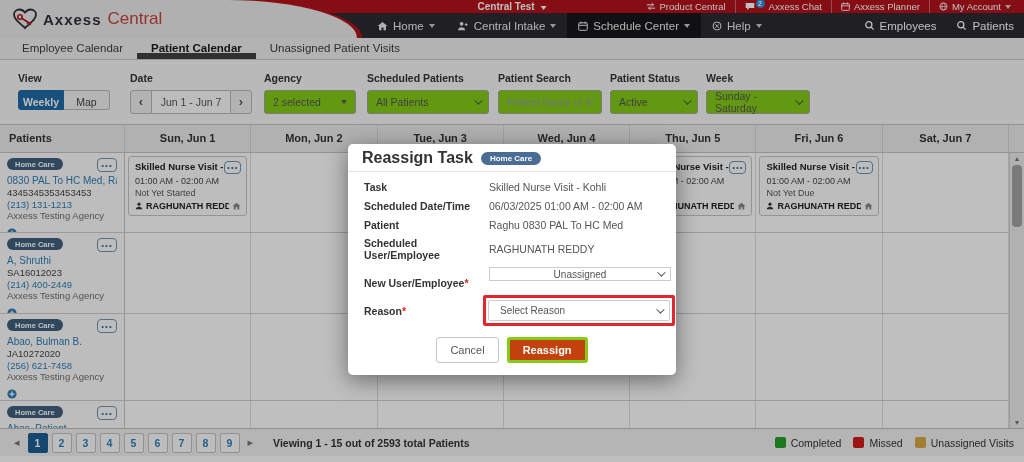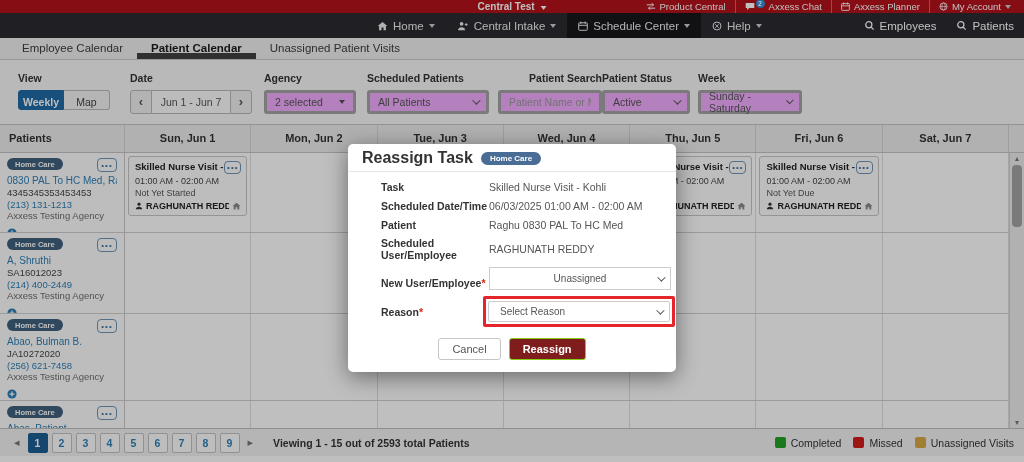--- a/index.html
+++ b/index.html
@@ -97,21 +97,21 @@
     width:22px; height:24px; border:1px solid #b9b9b9; background:#efefef;
     color:#555; font-size:13px; line-height:22px; text-align:center; cursor:pointer; font-weight:bold;
   }
   .nav-btn.left { border-radius:3px 0 0 3px; }
   .nav-btn.right { border-radius:0 3px 3px 0; }
   .date-field {
     width:78px; height:24px; border:1px solid #b9b9b9; border-left:none; border-right:none;
     background:#fbfbfb; color:#555; font-size:10.5px; line-height:22px; text-align:center; cursor:pointer;
   }
   .ddl, .sel-box, .txt-input {
-    height:24px; border:3px solid #a3a3a3; border-radius:3px; background:#f0abfc;
+    height:24px; border:1px solid #a3a3a3; border-radius:3px; background:#84cc16;
     font-size:10.5px; color:#555; display:flex; align-items:center;
     padding:0 8px; cursor:pointer; position:relative;
   }
   .ddl .caret { margin-left:auto; border-top-color:#555; }
   .chev {
     display:inline-block; width:6px; height:6px; margin-left:auto;
     border-right:1.5px solid #555; border-bottom:1.5px solid #555;
     transform:rotate(45deg) translateY(-2px);
   }
   .txt-input { cursor:text; }
@@ -204,44 +204,44 @@
     background:#fff; border-radius:5px; box-shadow:0 5px 22px rgba(0,0,0,.45);
   }
   .modal-head {
     display:flex; align-items:center; gap:8px; padding:5px 14px 4px 14px;
     border-bottom:1px solid #e6e6e6;
   }
   .modal-title { font-size:16px; font-weight:bold; color:#333; }
   .modal-head .badge-hc { font-size:8px; padding:2px 9px; background:#4a6d96; }
   .modal-body { padding:8px 16px 12px 16px; }
   .mrow { display:grid; grid-template-columns:125px 1fr; align-items:center; margin-bottom:6px; min-height:13px; }
-  .mlabel { font-size:10.5px; font-weight:bold; color:#333;margin-left:17px; }
+  .mlabel { font-size:10.5px; font-weight:bold; color:#333; }
   .mvalue { font-size:10.5px; color:#555; }
   .req { color:#d9230f; }
   .red-outline {
     border:3px solid #e5252c; border-radius:2px; padding:2px; width:192px; margin-left:-6px;
   }
   .m-ddl {
     height:22px; border:1px solid #bbb; border-radius:3px; background:#fff;
     display:flex; align-items:center; padding:0 9px; font-size:10.5px; color:#555; cursor:pointer;
   }
   .m-ddl .caret { margin-left:auto; border-top-color:#444; }
   .m-sel {
-    height:23px; border:1px solid #ccc; background:#fff;
+    height:14px; border:1px solid #ccc; background:#fff;
     display:flex; align-items:center; justify-content:center;
     font-size:10px; color:#555; cursor:pointer; width:182px; position:relative;
   }
   .m-sel .chev { position:absolute; right:7px; margin-left:0; }
   .m-sel.reason { height:21px; justify-content:flex-start; padding-left:11px; border-radius:2px; }
   .m-btns { display:flex; justify-content:center; gap:8px; margin-top:11px; }
   .btn {
     font-family:inherit; font-size:11px; border-radius:3px; padding:4px 13px; cursor:pointer;
   }
   .btn-cancel { background:#fff; border:1px solid #c6c6c6; color:#555; }
-  .btn-primary { background:#7f1d1d; border:1px solid #84cc16; color:#fff; font-weight:bold; }
+  .btn-primary { background:#c2410c; border:3px solid #84cc16; color:#fff; font-weight:bold; }
 </style>
 </head>
 <body>
 
 <div class="app">
 
   <div class="redbar">
     <div class="env-label"><span>Central Test</span> <span class="caret"></span></div>
     <div class="red-links">
       <a class="red-link">
@@ -322,20 +322,31 @@
       <div class="search-link">
         <svg width="11" height="11" viewBox="0 0 16 16">
             <circle cx="7" cy="7" r="4.5" fill="none" stroke="#fff" stroke-width="1.8"></circle>
             <path d="M10.5 10.5L14 14" stroke="#fff" stroke-width="1.8"></path>
           </svg>
         <span>Patients</span>
       </div>
     </div>
   </div>
 
+  <div class="logo-wrap">
+    <div class="logo-plate">
+      <svg width="26" height="22" viewBox="0 0 26 22">
+        <path d="M13 20C9 16 2 12 2 6.5 2 3.5 4.5 1.5 7.5 1.5c2.2 0 4.2 1.2 5.5 3 1.3-1.8 3.3-3 5.5-3 3 0 5.5 2 5.5 5 0 5.5-7 9.5-11 13.5z" fill="none" stroke="#2e2e38" stroke-width="1.8"></path>
+        <circle cx="8" cy="9" r="2.2" fill="none" stroke="#b5121b" stroke-width="1.6"></circle>
+        <path d="M10 10.5l9 5.5M16 14l-.8 1.8M18.5 15.5l-.8 1.8" stroke="#b5121b" stroke-width="1.6"></path>
+      </svg>
+      <span class="brand-axxess">Axxess</span>
+        <span class="brand-central">Central</span>
+    </div>
+  </div>
 
   <div class="tabs">
     <div class="tab">Employee Calendar</div>
     <div class="tab active">Patient Calendar</div>
     <div class="tab">Unassigned Patient Visits</div>
   </div>
 
   <div class="filters">
     <div class="fg" style="margin-right:20px;">
       <span class="flabel">View</span>
@@ -359,21 +370,21 @@
           <span class="caret"></span>
       </div>
     </div>
     <div class="fg" style="margin-right:9px;">
       <span class="flabel">Scheduled Patients</span>
       <div class="sel-box" style="width:122px;">
         <span>All Patients</span>
           <span class="chev"></span>
       </div>
     </div>
-    <div class="fg" style="align-items:flex-end;">
+    <div class="fg" style="margin-right:8px;">
       <span class="flabel">Patient Search</span>
       <div class="txt-input" style="width:104px;">
         <input placeholder="Patient Name or MRN" style="">
       </div>
     </div>
     <div class="fg" style="margin-right:8px;">
       <span class="flabel">Patient Status</span>
       <div class="sel-box" style="width:88px;">
         <span>Active</span>
           <span class="chev"></span>

